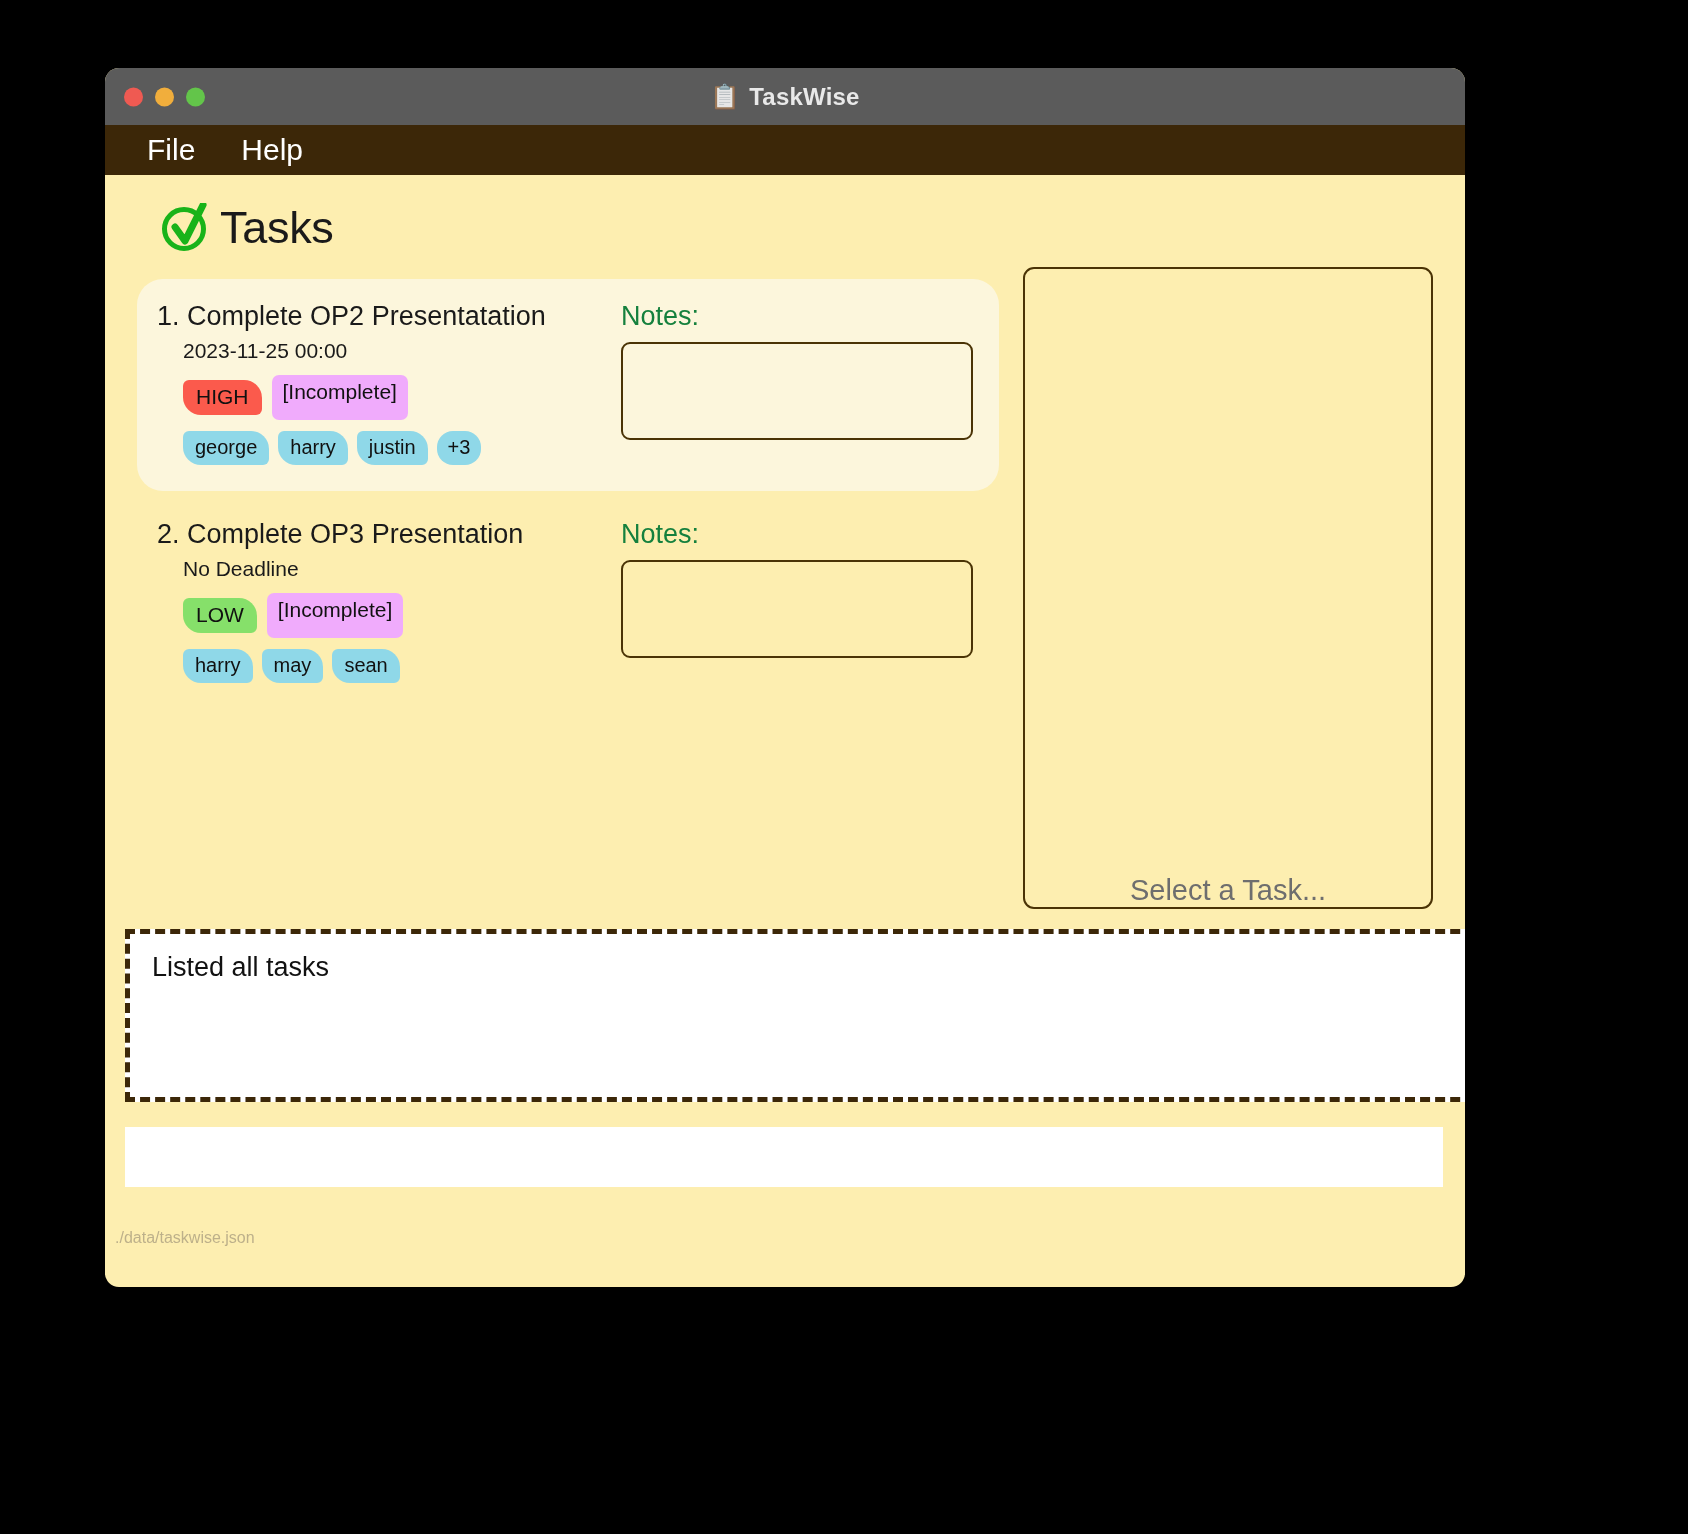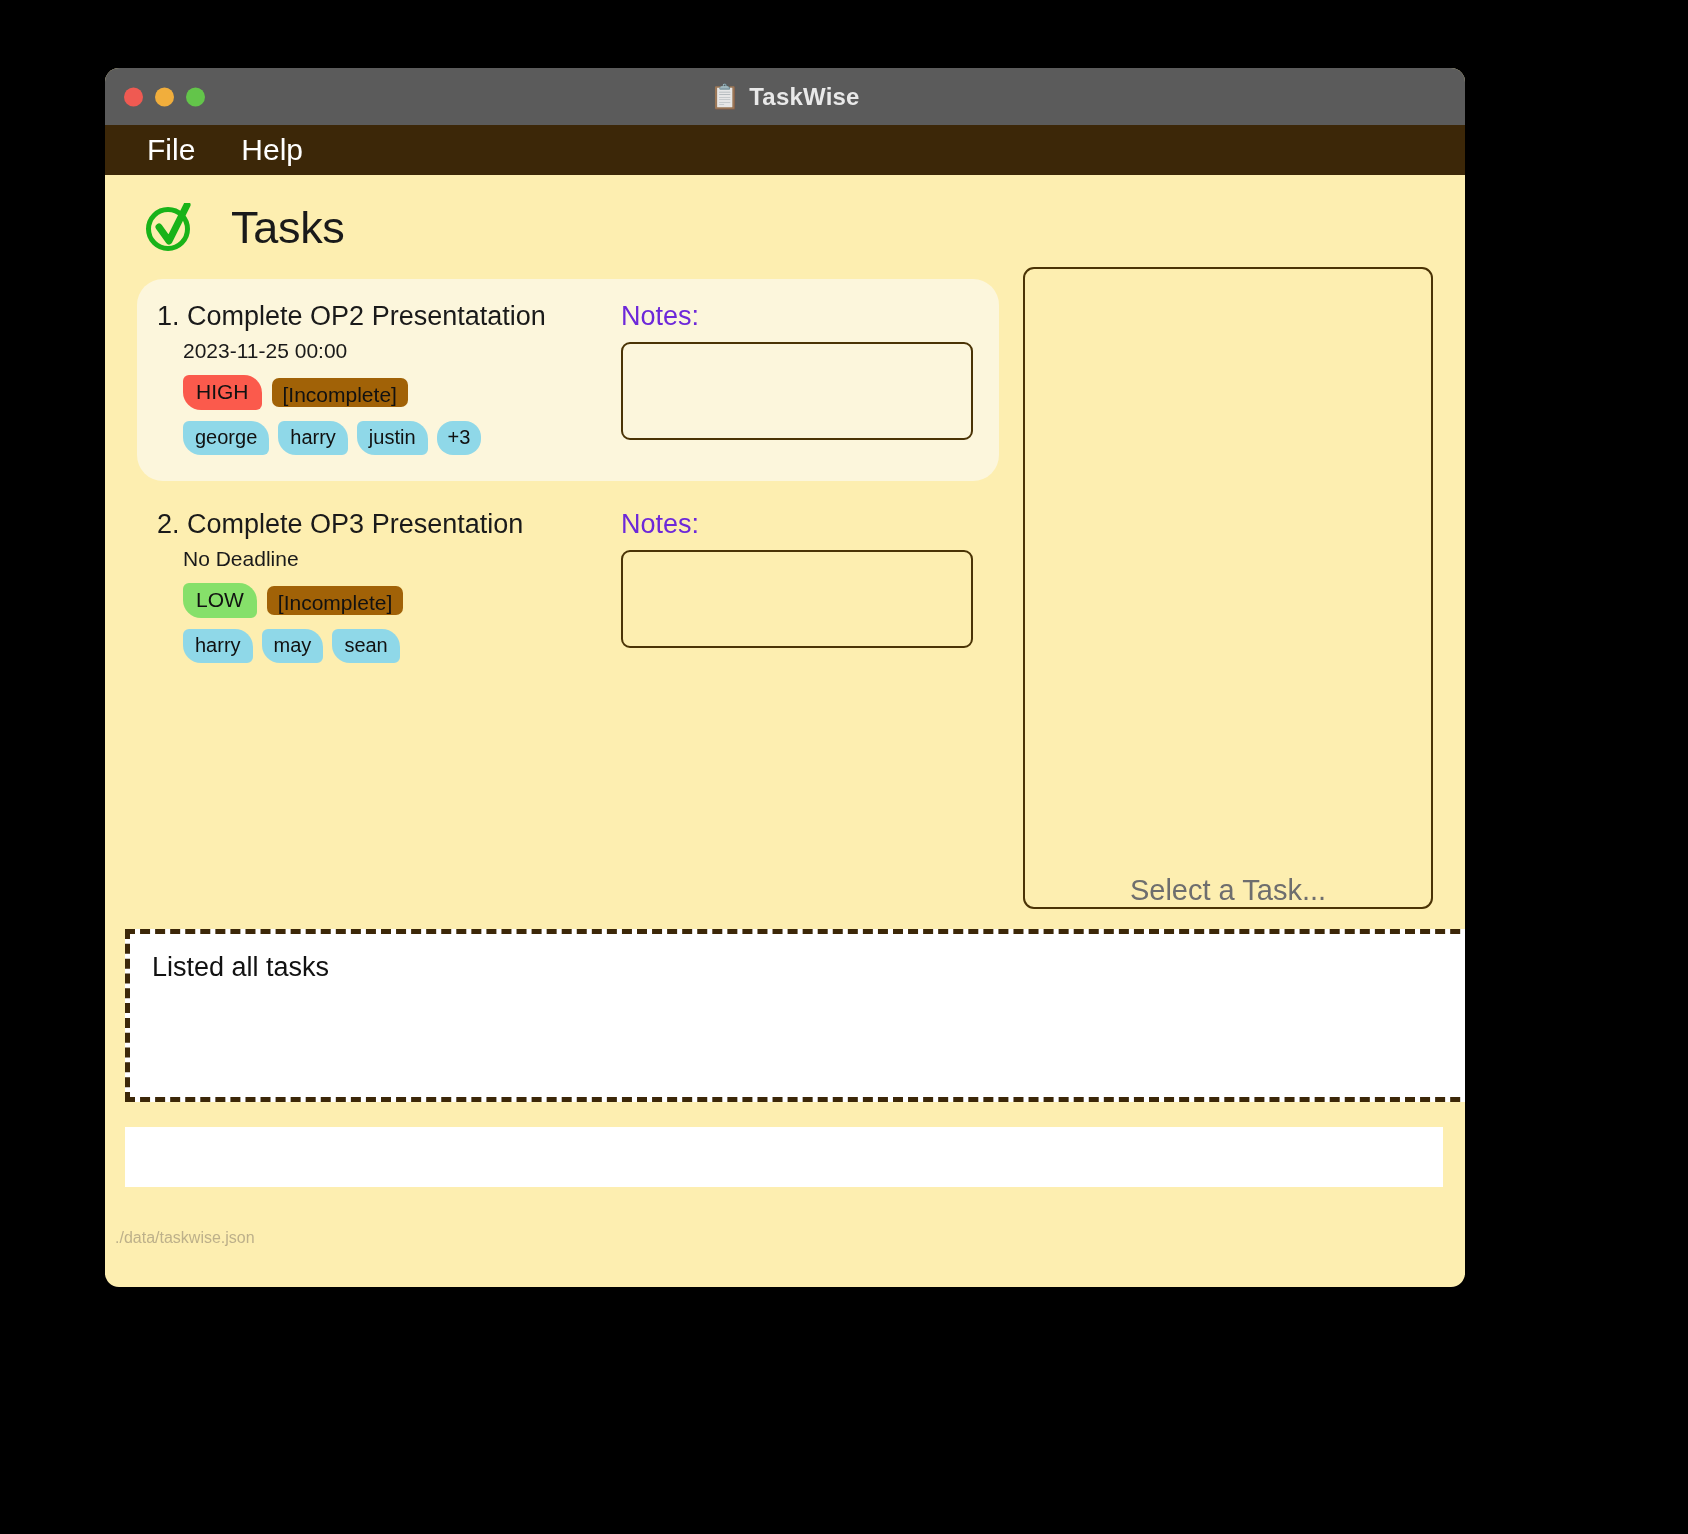--- a/index.html
+++ b/index.html
@@ -98,22 +98,23 @@
   .appbody {
     position: relative;
     height: calc(100% - 57px - 62px);
     background: #fdeeb0;
   }
 
   
   .page-head {
     display: flex;
     align-items: center;
-    gap: 34px;
+    gap: 7px;
     padding: 26px 0 0 38px;
+    margin-left: 16px;
   }
   .check-icon {
     width: 54px;
     height: 54px;
     position: relative;
     flex: 0 0 auto;
   }
   .check-icon .ring {
     position: absolute;
     left: 3px; top: 6px;
@@ -193,21 +194,21 @@
   .badge {
     font-size: 21px;
     color: #111111;
     padding: 5px 13px 6px 13px;
     border-radius: 18px 6px 18px 6px;
     line-height: 1.15;
     display: inline-block;
   }
   .badge.prio-high { background: #fb5a4c; border-radius: 6px 18px 6px 18px; }
   .badge.prio-low  { background: #86e06a; border-radius: 6px 18px 6px 18px; }
-  .badge.status    { background: #a16207; border-radius: 7px; padding: 5px 11px 0 11px; }
+  .badge.status    { background: #f0abfc; border-radius: 7px; padding: 5px 11px 16px 11px; }
 
   .chip {
     font-size: 20px;
     color: #111111;
     background: #8fd8e8;
     padding: 5px 12px 6px 12px;
     border-radius: 6px 18px 6px 18px;
     display: inline-block;
     line-height: 1.15;
   }
@@ -216,21 +217,21 @@
     padding: 5px 11px 6px 11px;
   }
 
   
   .notes-block {
     flex: 1 1 auto;
     padding-left: 16px;
   }
   .notes-label {
     font-size: 27px;
-    color: #6d28d9;
+    color: #15803d;
     margin-bottom: 10px;
   }
   .notes-box {
     width: 352px;
     height: 98px;
     border: 2px solid #4a3305;
     border-radius: 9px;
     background: transparent;
     outline: none;
     resize: none;

